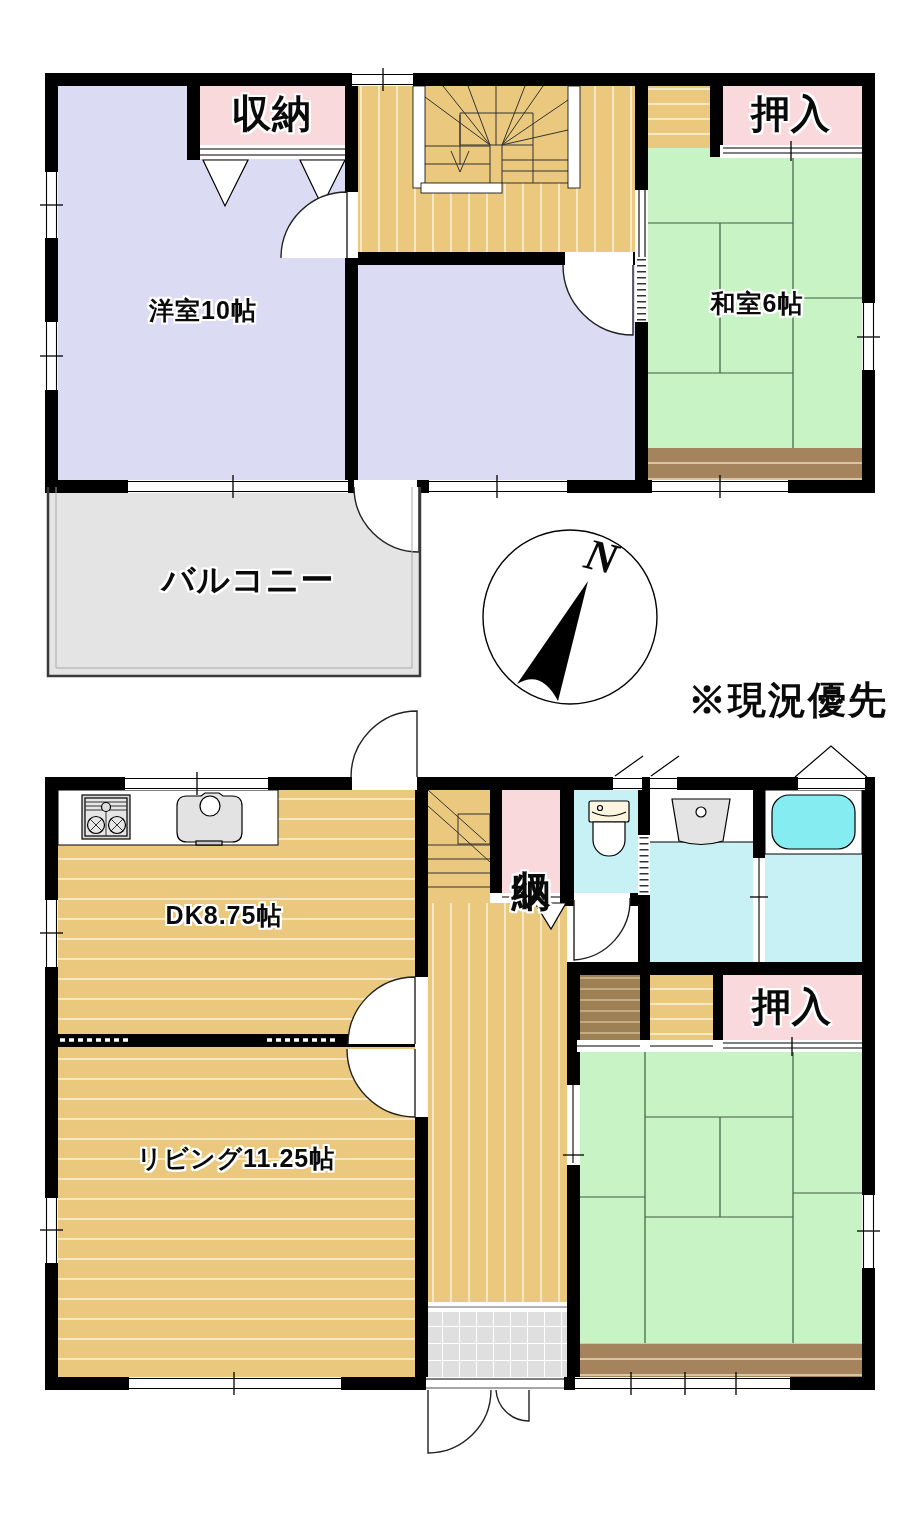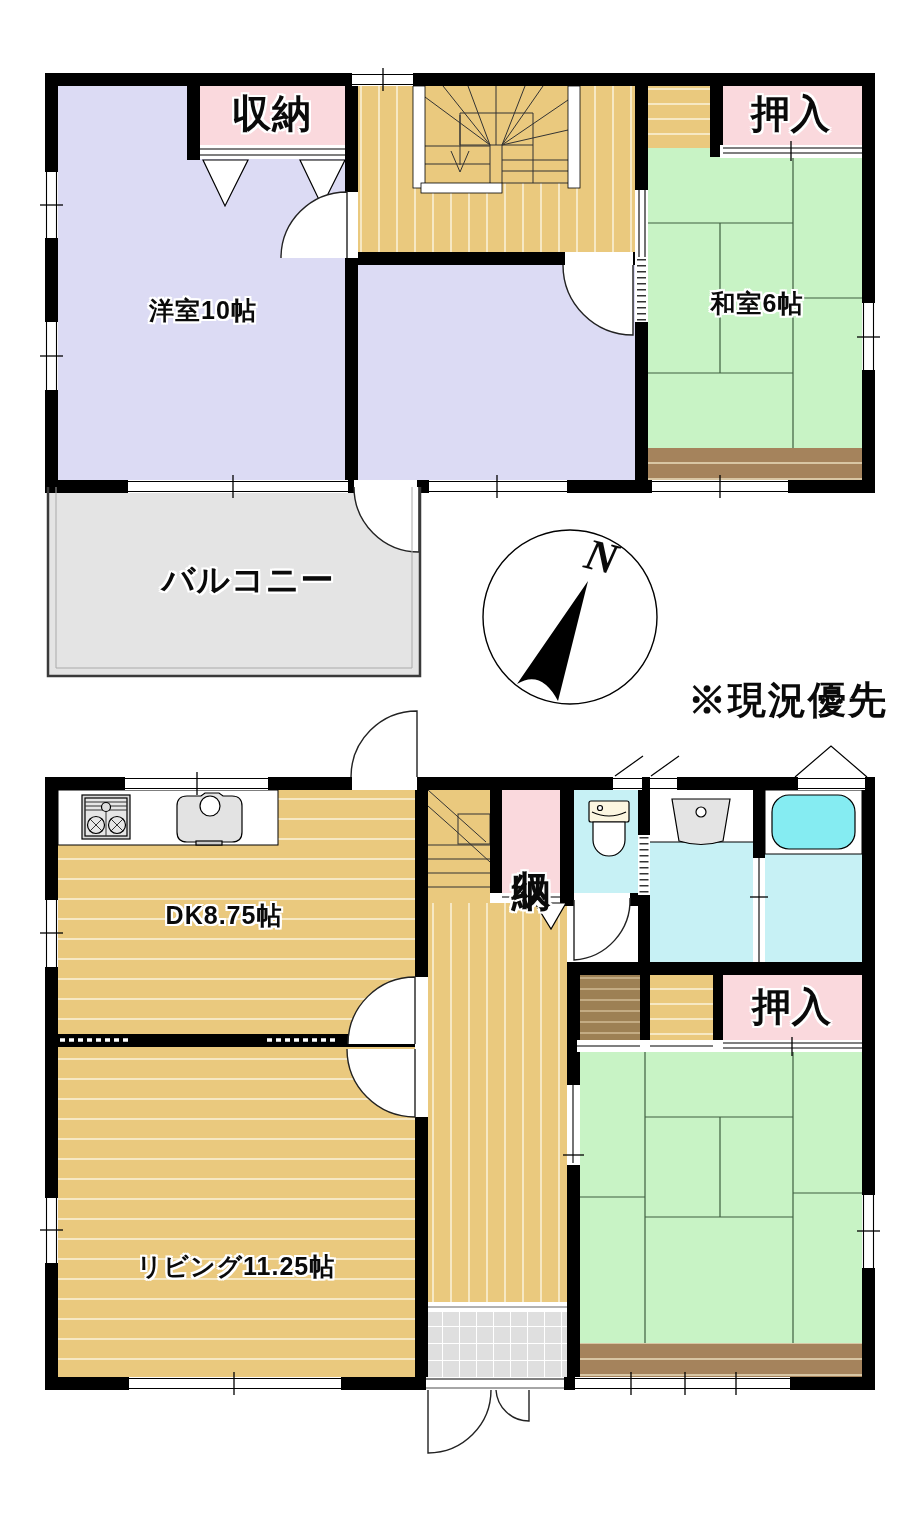--- a/index.html
+++ b/index.html
@@ -360,16 +360,16 @@
 </svg>
 
 <div class="lbl s36" style="left:203px;top:310px;">洋室10帖</div>
 <div class="lbl s30" style="left:272px;top:114px;">収納</div>
 <div class="lbl s30" style="left:791px;top:114px;">押入</div>
 <div class="lbl s36" style="left:757px;top:303px;">和室6帖</div>
 <div class="lbl s34" style="left:237px;top:580px;margin-left:11px;">バルコニー</div>
 <div class="lbl s36" style="left:224px;top:915px;">DK8.75帖</div>
 <div class="lbl s30 vert" style="left:531px;top:843px;">収納</div>
 <div class="lbl s30" style="left:792px;top:1007px;">押入</div>
-<div class="lbl s36" style="left:236px;top:1266px;">リビング11.25帖</div>
+<div class="lbl s36" style="left:236px;top:1158px;">リビング11.25帖</div>
 <div class="lbl note" style="left:788px;top:700px;">※現況優先</div>
 <div class="lbl nlab" style="left:602px;top:557px;">N</div>
 </div>
 
 </body></html>

